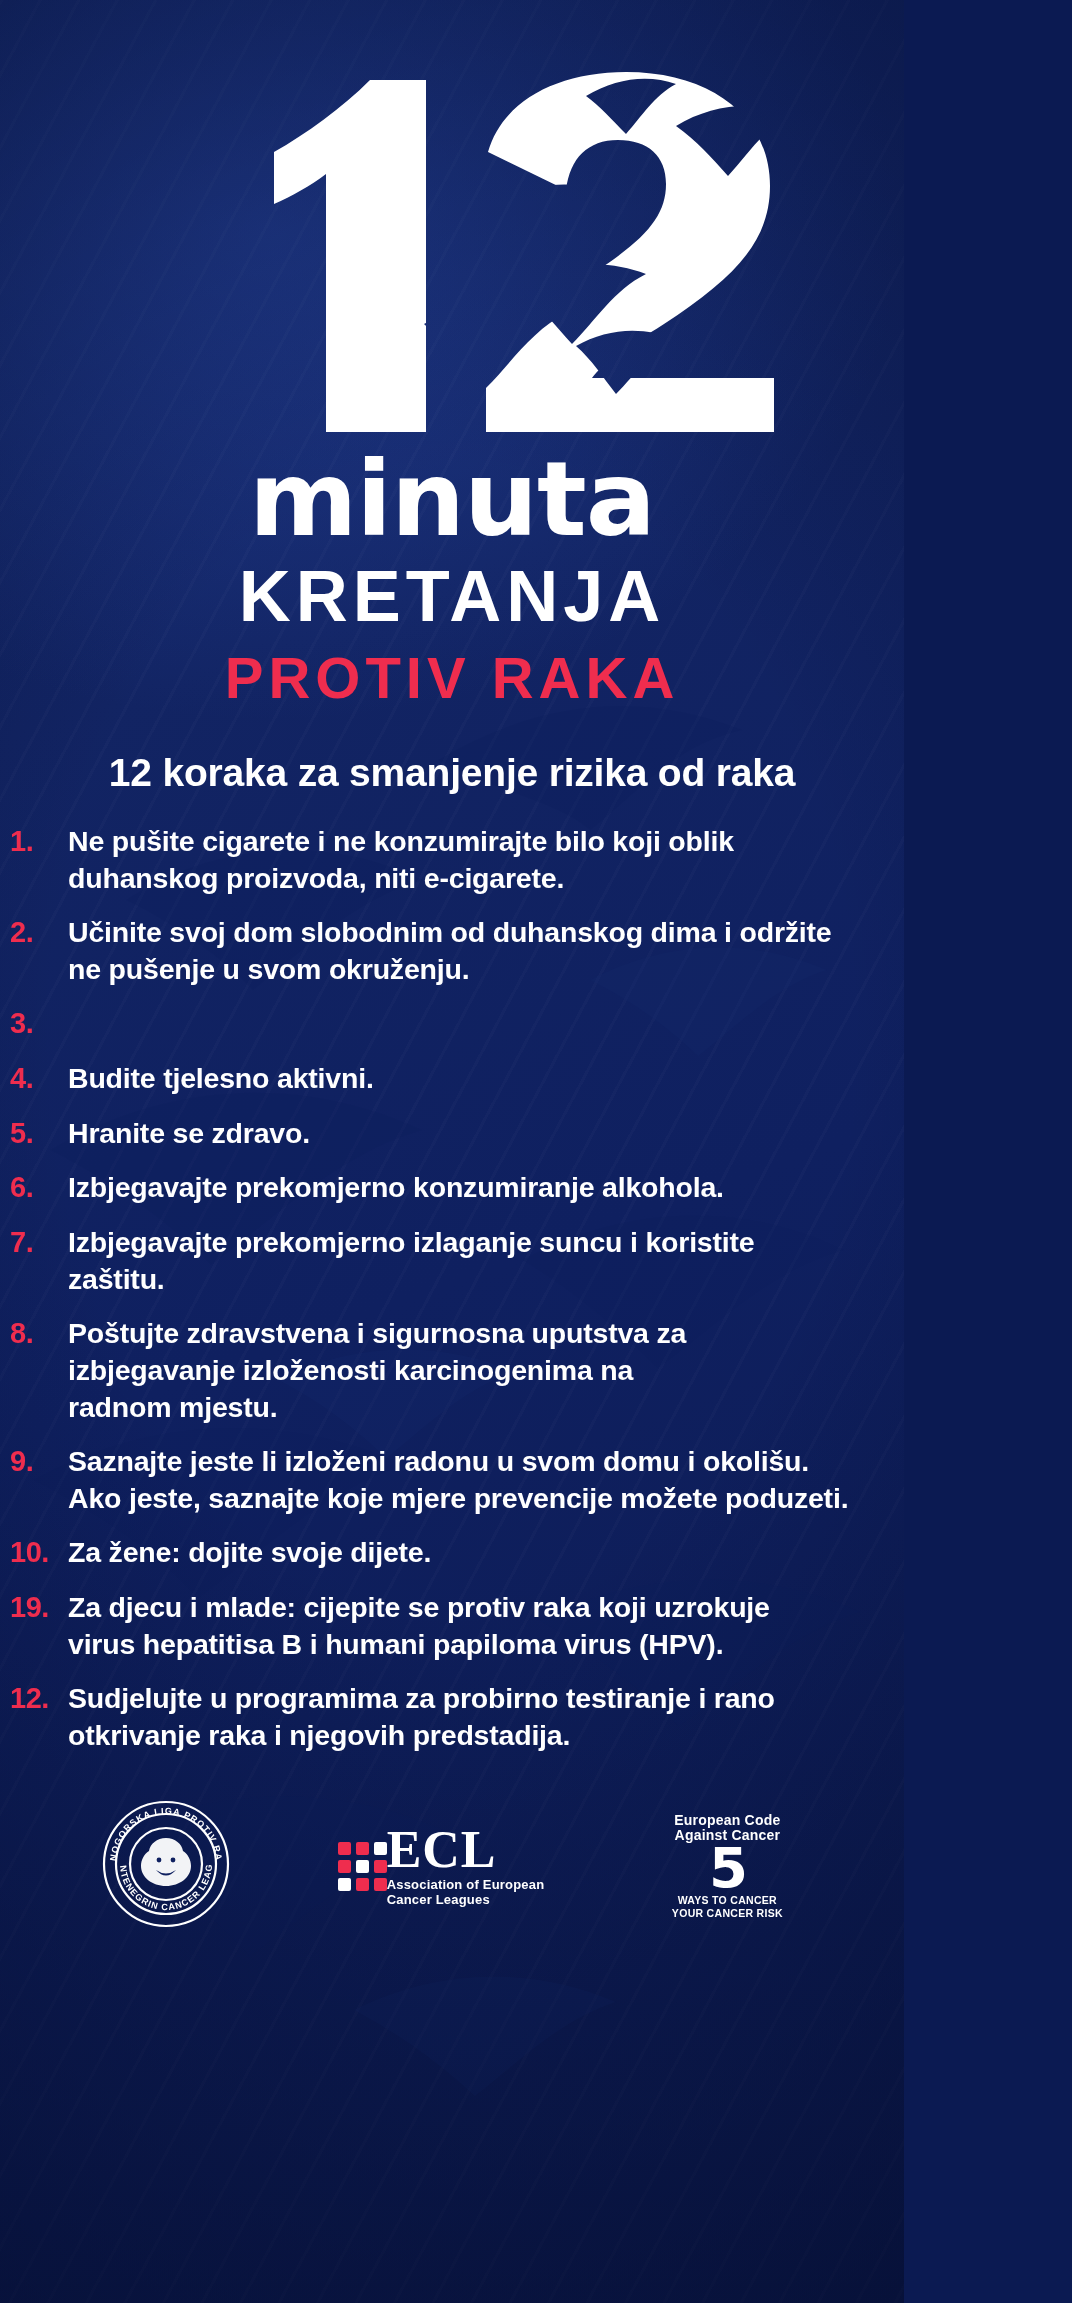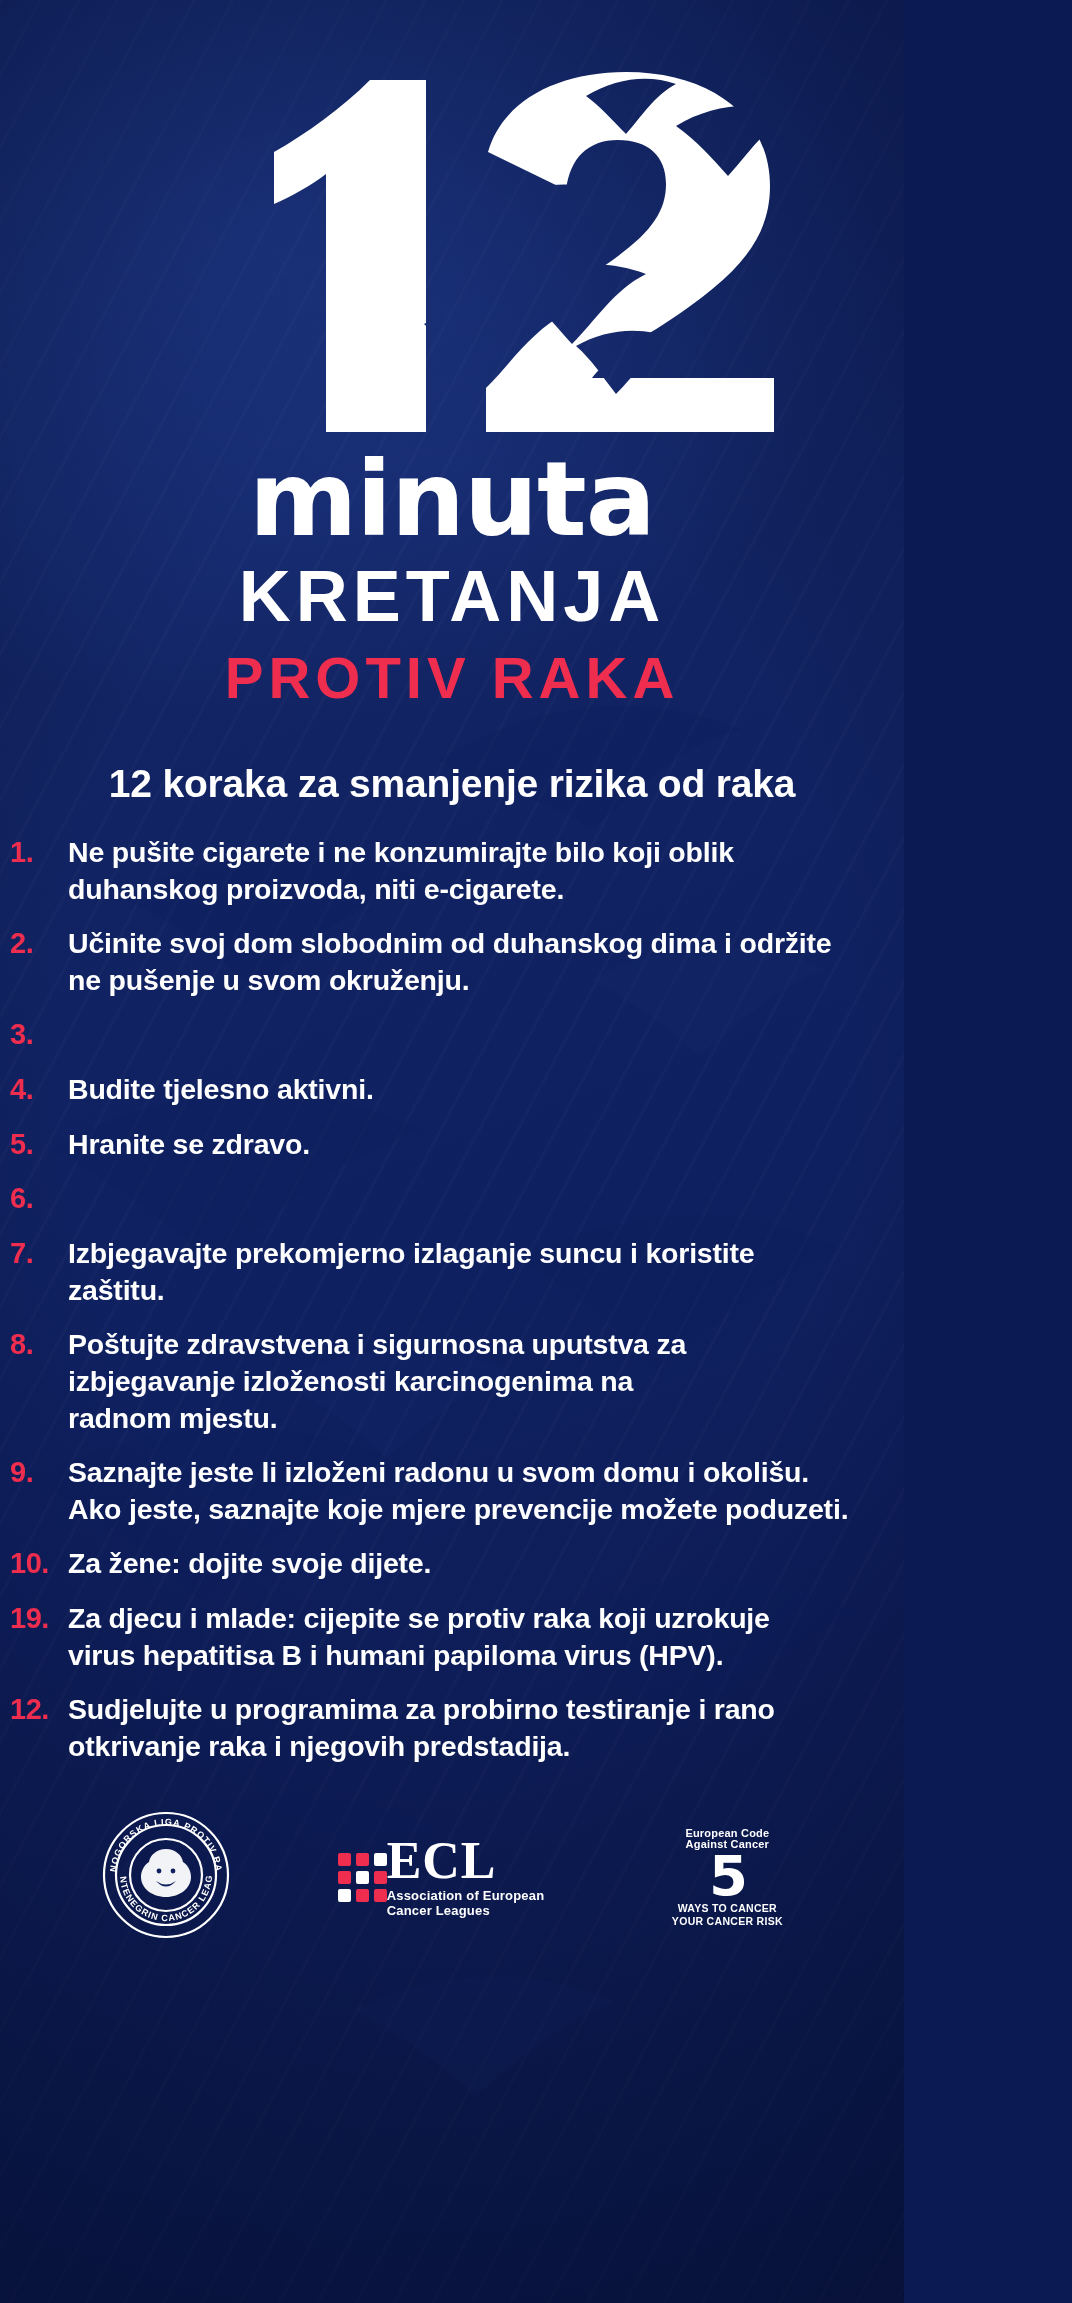--- a/index.html
+++ b/index.html
@@ -90,21 +90,21 @@
     font-family: "Liberation Sans", sans-serif;
   }
 
   
   .subtitle {
     position: relative;
     color: #ffffff;
     font-size: 39px;
     font-weight: 700;
     text-align: center;
-    margin-top: 52px;
+    margin-top: 41px;
     letter-spacing: -0.2px;
   }
 
   
   .steps {
     position: relative;
     margin: 28px auto 0 auto;
     width: 900px;
     padding-left: 10px;
   }
@@ -167,21 +167,21 @@
     margin-top: 3px;
     letter-spacing: 0.2px;
   }
   .logo-code {
     width: 150px;
     text-align: center;
     line-height: 1.05;
   }
   .code-top {
     color: #ffffff;
-    font-size: 11px;
+    font-size: 14px;
     font-weight: 700;
     letter-spacing: 0.2px;
   }
   .code-12 {
     color: #ffffff;
     font-size: 56px;
     font-weight: 700;
     line-height: 0.9;
     letter-spacing: -2px;
     font-family: "DejaVu Sans", sans-serif;
@@ -273,20 +273,21 @@
     <div class="step">
       <div class="step-num">4.</div>
       <div class="step-text">Budite tjelesno aktivni.</div>
     </div>
     <div class="step">
       <div class="step-num">5.</div>
       <div class="step-text">Hranite se zdravo.</div>
     </div>
     <div class="step">
       <div class="step-num">6.</div>
+      <div class="step-text">Izbjegavajte prekomjerno konzumiranje alkohola.</div>
     </div>
     <div class="step">
       <div class="step-num">7.</div>
       <div class="step-text">Izbjegavajte prekomjerno izlaganje suncu i koristite
 zaštitu.</div>
     </div>
     <div class="step">
       <div class="step-num">8.</div>
       <div class="step-text">Poštujte zdravstvena i sigurnosna uputstva za
 izbjegavanje izloženosti karcinogenima na

